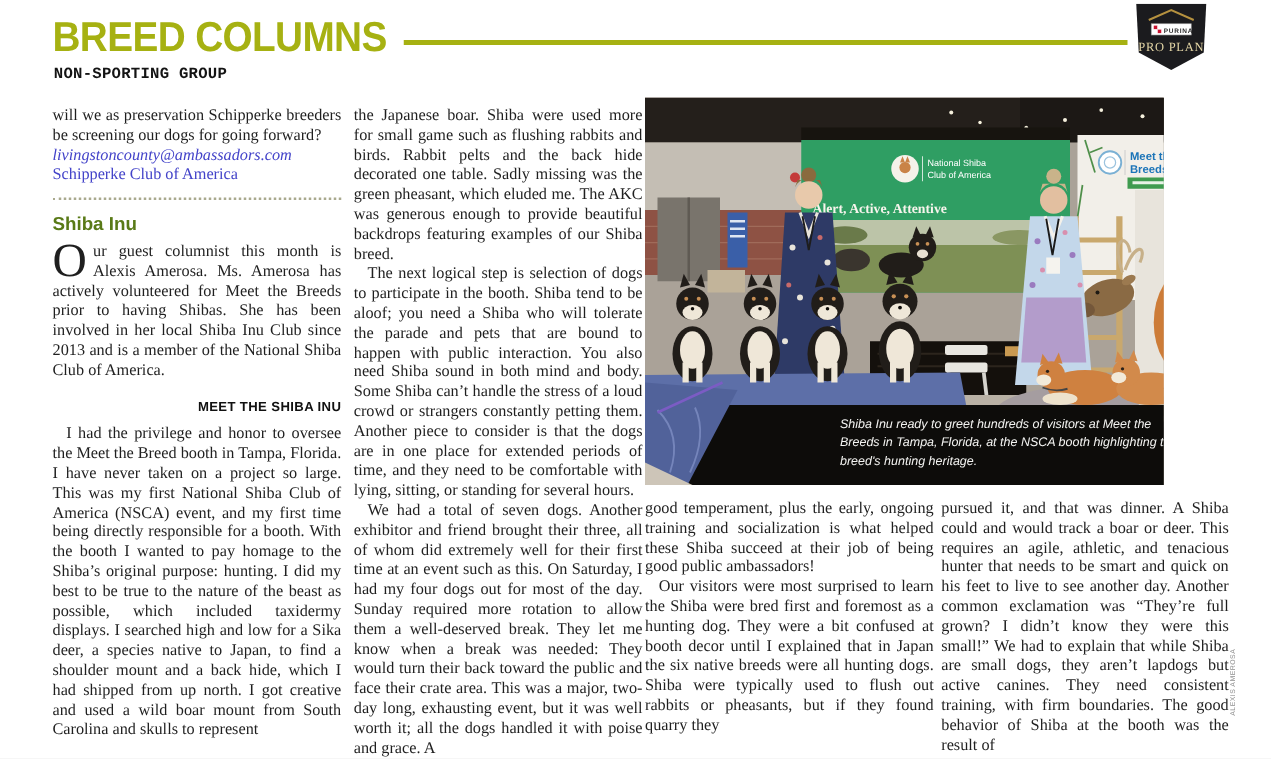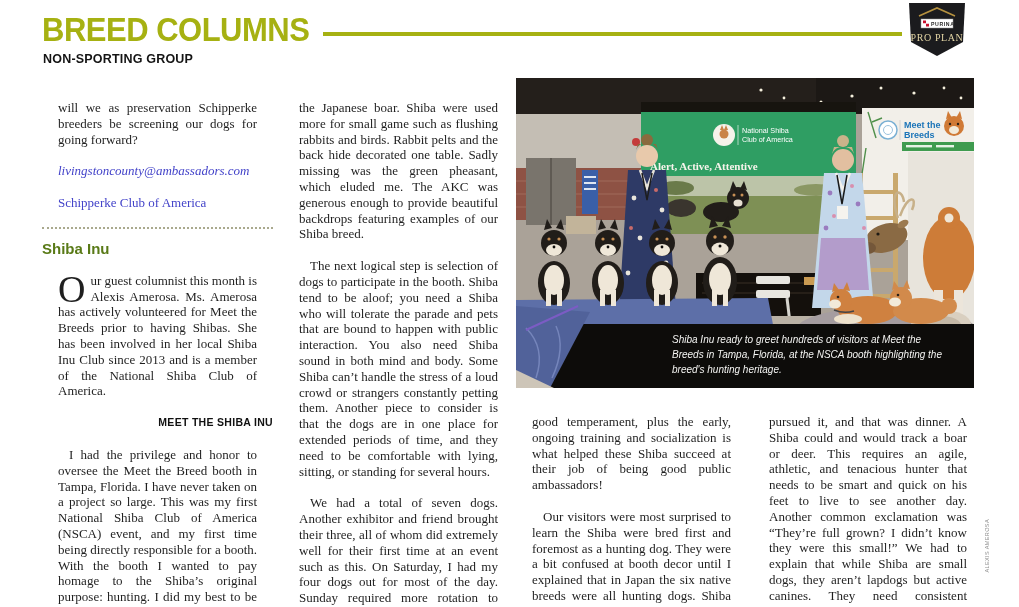--- a/index.html
+++ b/index.html
@@ -4,45 +4,45 @@
 <style>
   html,body{margin:0;padding:0;background:#e9e9e9;}
   .page{position:relative;width:1019px;height:607px;background:#ffffff;margin:0 auto;
         font-family:"Liberation Serif",serif;overflow:hidden;padding-left:40px;}
 
   
   .masthead-row{position:absolute;left:42px;top:12px;width:860px;display:flex;align-items:center;gap:14px;}
   .masthead{font-family:"Liberation Sans",sans-serif;font-weight:700;font-size:31px;
             letter-spacing:-0.5px;color:#a6b112;margin:0;white-space:nowrap;transform:scaleY(1.08);transform-origin:left center;}
   .head-rule{flex:1;height:4px;background:#a6b112;margin-top:8px;}
-  .section-label{position:absolute;left:43px;top:52px;font-family:Liberation Sans, sans-serif;
+  .section-label{position:absolute;left:43px;top:52px;font-family:Liberation Mono, monospace;
                  font-weight:700;font-size:12.5px;color:#141414;letter-spacing:0.2px;}
   .badge{position:absolute;left:906px;top:3px;}
 
   
   .col{position:absolute;width:231px;font-size:13px;line-height:15.8px;color:#1f1f1f;text-align:justify;}
-  .col p{margin:16px;}
+  .col p{margin:0;}
   p.ind{text-indent:11px;}
   .byline{text-indent:11px;}
   .email{color:#4343c9;font-style:italic;}
   .club{color:#4343c9;}
   .dotrule{height:0;border:none;border-top:2px dotted #a9a98e;margin:11px 0 0 0;}
   .breed-h{font-family:"Liberation Sans",sans-serif;font-weight:700;font-size:15px;
            color:#597a17;margin:12px 0 5px 0;text-align:left;}
   .subhead{font-family:"Liberation Sans",sans-serif;font-weight:700;font-size:10.5px;color:#111;
            letter-spacing:0.3px;margin:15px 0 4px 0;text-align:right;}
   .dropcap{float:left;font-size:38px;line-height:28px;padding:2px 5px 0 0;color:#1f1f1f;}
 
   #col1{left:42px;top:84px;}
   #col2{left:283px;top:84px;}
   #col3{left:516px;top:398px;}
   #col4{left:753px;top:398px;width:230px;}
 
   
-  .photo{position:absolute;left:516px;top:78px;width:458px;height:310px;overflow:hidden;background:#8f867c;}
+  .photo{position:absolute;left:516px;top:78px;width:415px;height:310px;overflow:hidden;background:#8f867c;}
   .caption{position:absolute;left:156px;top:254px;width:280px;font-family:Liberation Sans, sans-serif;
            font-style:italic;font-size:10px;line-height:1.5;color:#f4f4f2;}
   .credit{position:absolute;left:984px;top:519px;font-family:"Liberation Sans",sans-serif;font-size:5.5px;
           color:#8f8f8f;writing-mode:vertical-rl;transform:rotate(180deg);letter-spacing:0.4px;}
 </style>
 </head>
 <body>
 
 <div class="page">
 

